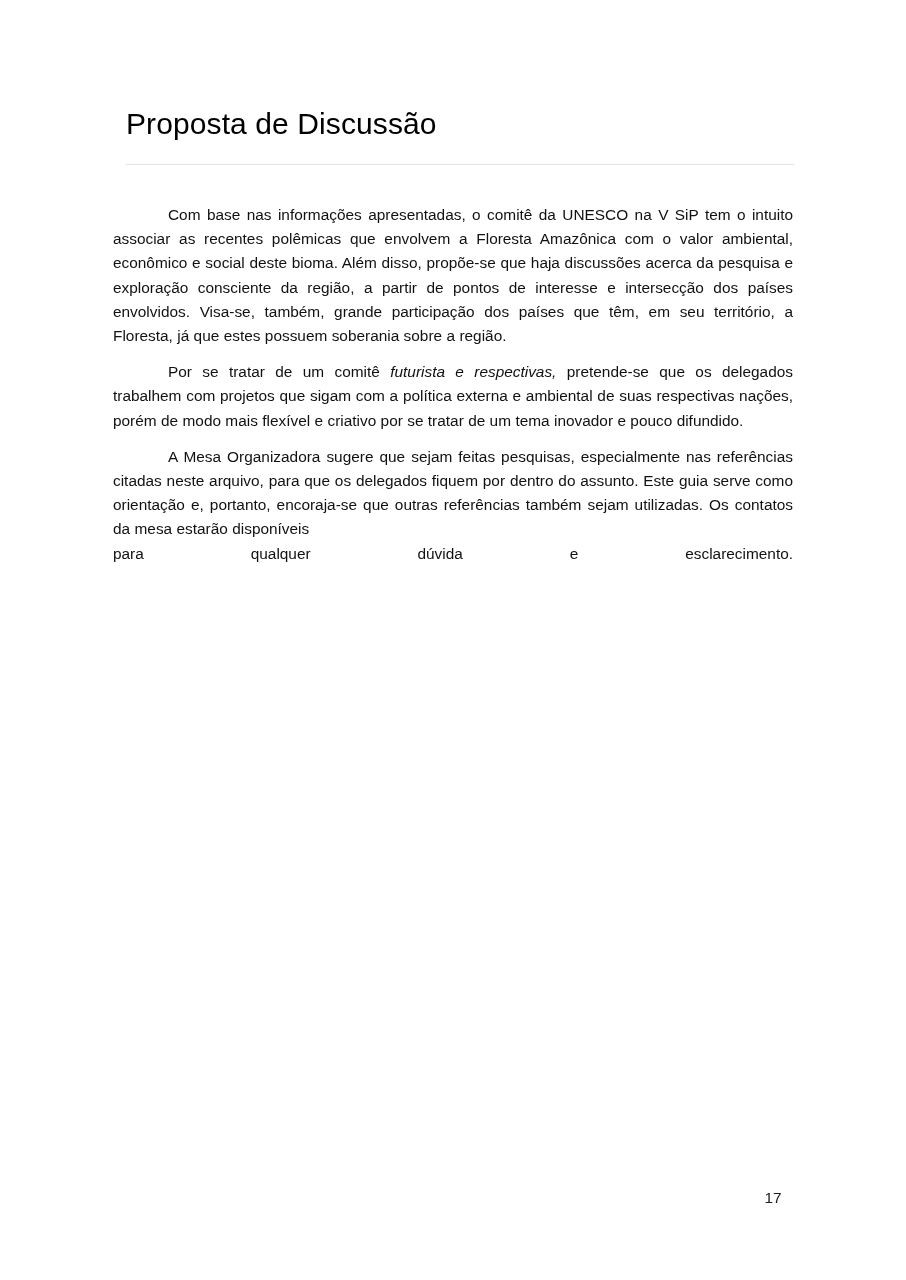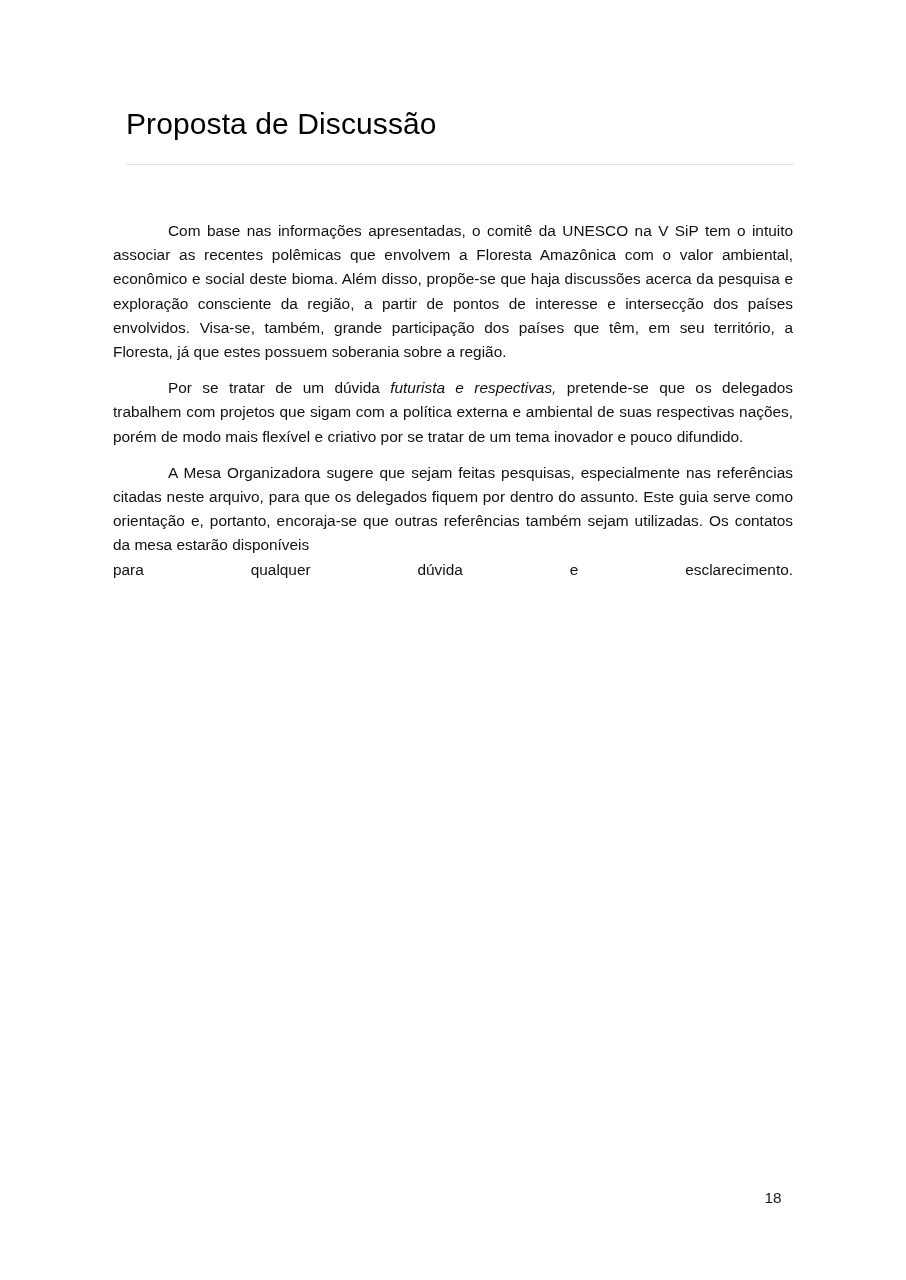--- a/index.html
+++ b/index.html
@@ -51,21 +51,20 @@
     line-height: 0;
     font-size: 0;
   }
 
   
   .body-area {
     position: absolute;
     left: 113px;
     top: 203px;
     width: 680px;
-    margin-top: 16px;
   }
   .para {
     margin: 0 0 12px 0;
     font-family: "Liberation Sans", sans-serif;
     font-size: 15.4px;
     line-height: 24.2px;
     text-align: justify;
     text-justify: inter-word;
     color: #111111;
     text-indent: 55px;
@@ -107,21 +106,21 @@
 
   <div class="title-block">
     <h1 class="doc-title">Proposta de Discussão</h1>
     <div class="title-rule"></div>
   </div>
 
   <div class="body-area">
 
     <p class="para">Com base nas informações apresentadas, o comitê da UNESCO na V SiP tem o intuito associar as recentes polêmicas que envolvem a Floresta Amazônica com o valor ambiental, econômico e social deste bioma. Além disso, propõe-se que haja discussões acerca da pesquisa e exploração consciente da região, a partir de pontos de interesse e intersecção dos países envolvidos. Visa-se, também, grande participação dos países que têm, em seu território, a Floresta, já que estes possuem soberania sobre a região.</p>
 
-    <p class="para"><span>Por se tratar de um dúvida </span><em>futurista e respectivas,</em><span> pretende-se que os delegados trabalhem com projetos que sigam com a política externa e ambiental de suas respectivas nações, porém de modo mais flexível e criativo por se tratar de um tema inovador e pouco difundido.</span></p>
+    <p class="para"><span>Por se tratar de um comitê </span><em>futurista e respectivas,</em><span> pretende-se que os delegados trabalhem com projetos que sigam com a política externa e ambiental de suas respectivas nações, porém de modo mais flexível e criativo por se tratar de um tema inovador e pouco difundido.</span></p>
 
     <p class="para"><span>A Mesa Organizadora sugere que sejam feitas pesquisas, especialmente nas referências citadas neste arquivo, para que os delegados fiquem por dentro do assunto. Este guia serve como orientação e, portanto, encoraja-se que outras referências também sejam utilizadas. Os contatos da mesa estarão disponíveis</span><span class="forced-justify">para qualquer dúvida e esclarecimento.</span></p>
 
   </div>
 
-  <div class="page-number">18</div>
+  <div class="page-number">17</div>
 
 </div>
 
 </body></html>

